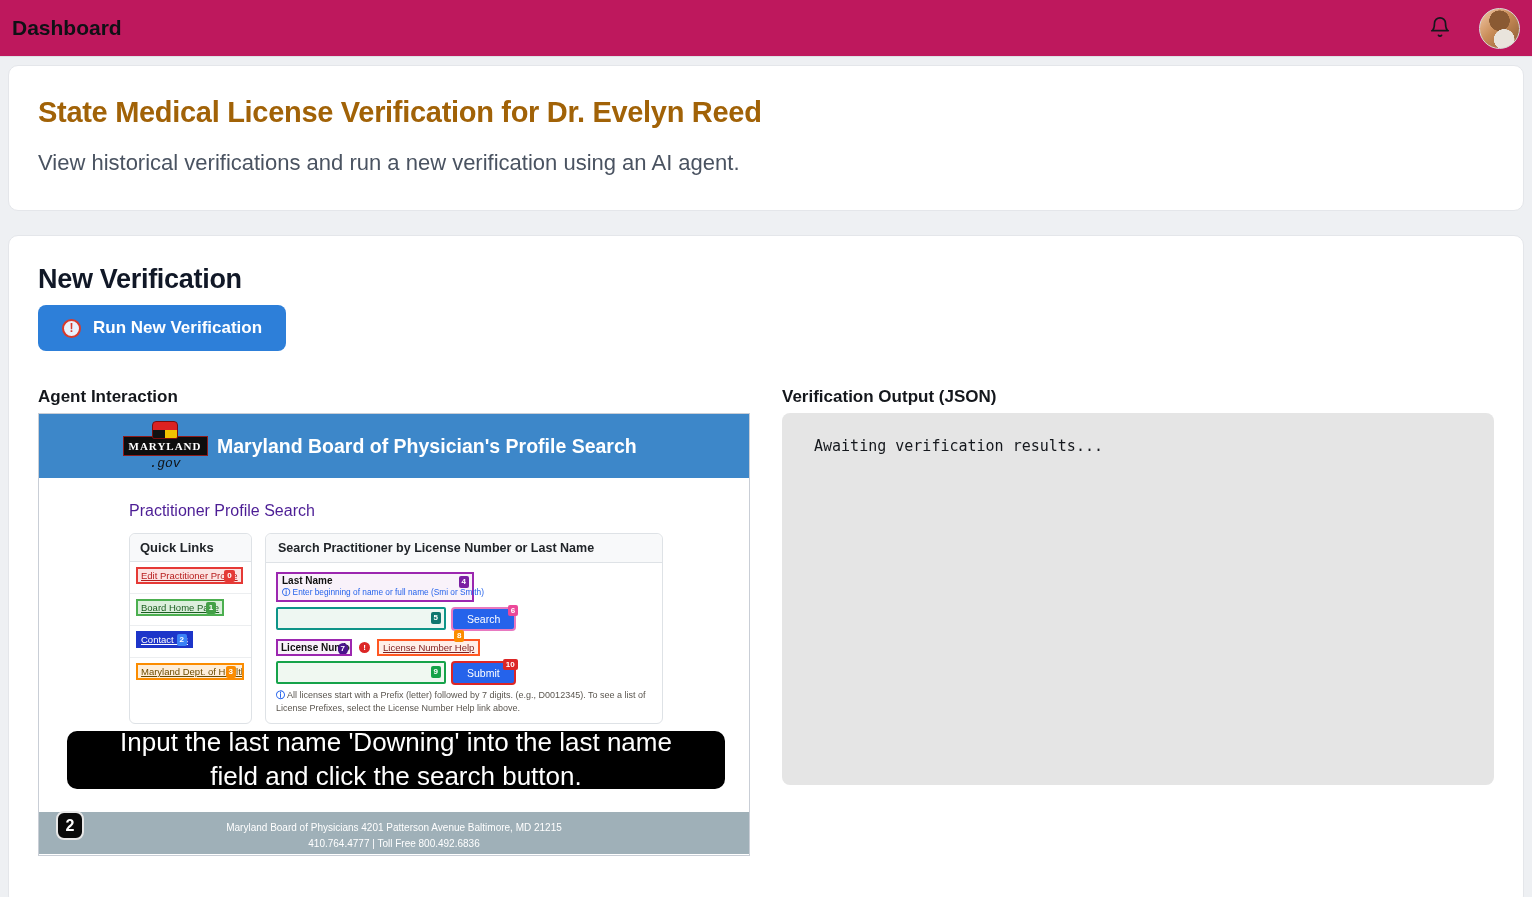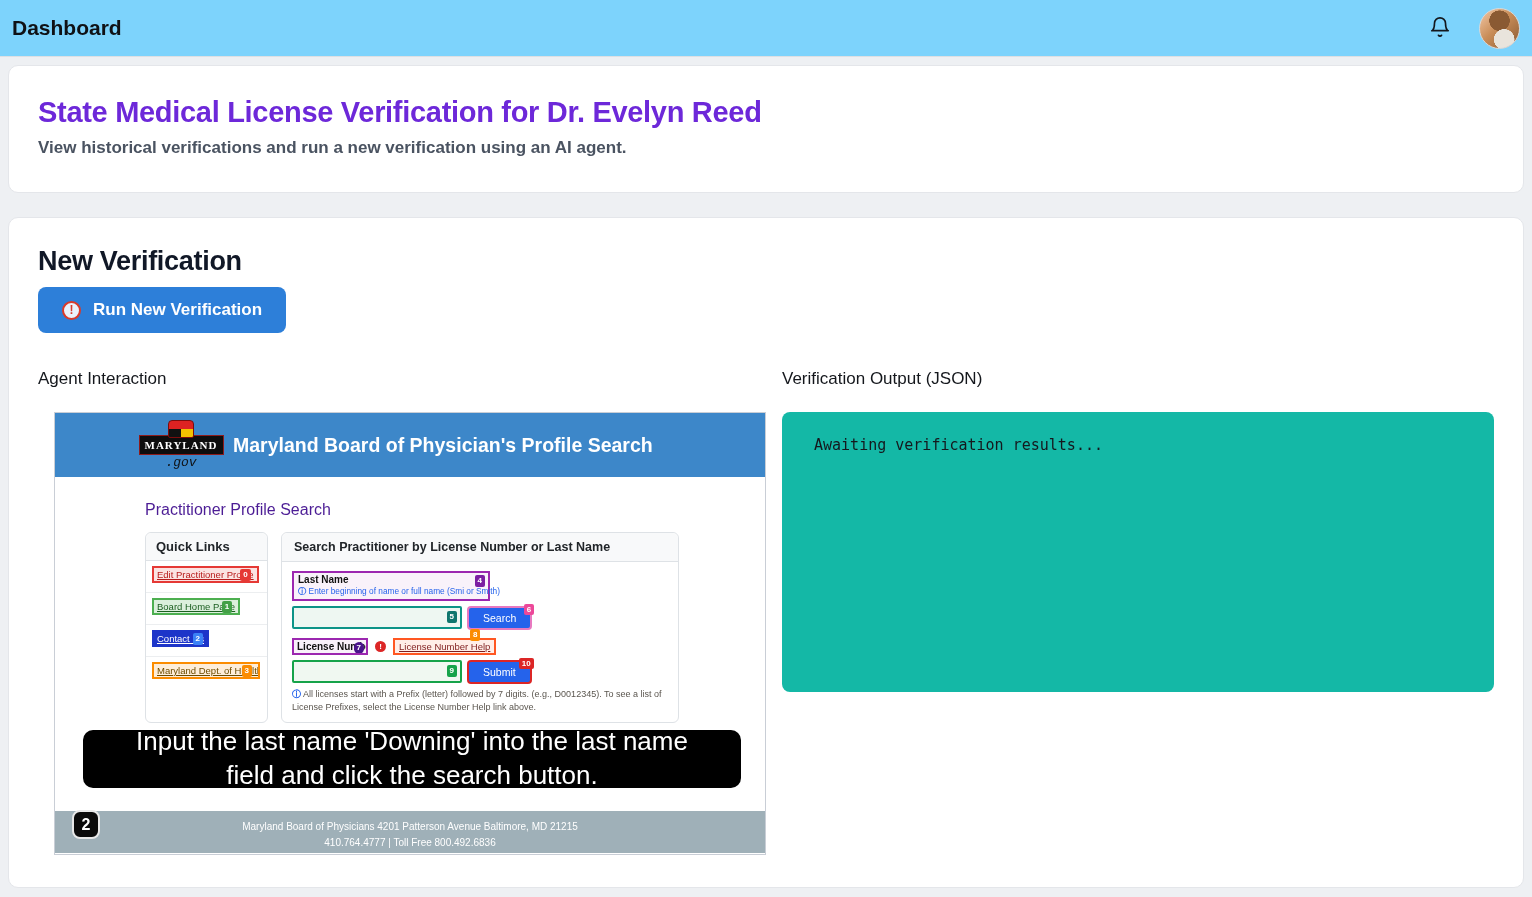--- a/index.html
+++ b/index.html
@@ -6,21 +6,21 @@
   html,body { width:1532px; height:897px; }
   body {
     font-family:"Liberation Sans", sans-serif;
     background:#eef0f3;
     color:#111827;
     overflow:hidden;
   }
 
   
   .topbar {
-    height:57px; background:#7dd3fc; border-bottom:1px solid #dde0e4;
+    height:57px; background:#be185d; border-bottom:1px solid #dde0e4;
     display:flex; align-items:center; padding:0 12px;
   }
   .topbar h1 { font-size:21px; font-weight:700; color:#0f1115; }
   .topbar .spacer { flex:1; }
   .bell-btn { width:34px; height:34px; display:flex; align-items:center; justify-content:center;
     background:none; border:none; cursor:pointer; margin-right:22px; }
   .avatar {
     width:41px; height:41px; border-radius:50%;
     background:
       radial-gradient(circle at 62% 78%, #e9e4dc 0 26%, transparent 27%),
@@ -29,47 +29,47 @@
     border:1px solid #d8d8d8;
   }
 
   .main { padding:8px; }
 
   
   .card {
     background:#fff; border:1px solid #e4e6ea; border-radius:10px;
   }
   .card.header-card { padding:30px 29px 34px; margin-bottom:24px; }
-  .header-card h2 { font-size:29px; font-weight:700; letter-spacing:-0.3px; color:#6d28d9; }
-  .header-card p { margin-top:9px; font-size:17px; color:#4a5361;font-weight:bold; }
+  .header-card h2 { font-size:29px; font-weight:700; letter-spacing:-0.3px; color:#a16207; }
+  .header-card p { margin-top:21px; font-size:22px; color:#4a5361; }
 
   .card.body-card { padding:28px 29px 29px; height:671px; }
   .body-card h3 { font-size:27px; font-weight:700; letter-spacing:-0.3px; margin-bottom:10px; }
 
   .desc-row { display:flex; align-items:center; justify-content:space-between; height:46px; }
   .desc-row p { font-size:17px; color:#4a5361; }
   .run-btn {
     display:flex; align-items:center; gap:12px;
     background:#2d7fd9; border:none; border-radius:8px; cursor:pointer;
     padding:0 24px; height:46px; color:#fff; font-size:17px; font-weight:700;
     font-family:"Liberation Sans", sans-serif;
   }
   .broken-img-icon {
     width:19px; height:19px; border:2px solid #d93a2b; border-radius:50%;
     color:#d93a2b; font-size:12px; font-weight:700; line-height:15px; text-align:center;
     background:rgba(255,255,255,0.9);
   }
 
   .cols { display:grid; grid-template-columns:1fr 1fr; gap:32px; margin-top:36px; }
-  .col-heading { font-size:17px; font-weight:400; color:#14171c; margin-bottom:23px; }
+  .col-heading { font-size:17px; font-weight:700; color:#14171c; margin-bottom:6px; }
 
   
   .shot {
     position:relative; width:100%; height:443px; background:#fff;
-    border:1px solid #c9ced6; overflow:hidden;margin-left:16px;
+    border:1px solid #c9ced6; overflow:hidden;
   }
   .shot-header {
     position:absolute; top:0; left:0; right:0; height:64px; background:#3d87c9;
     display:flex; align-items:center; padding-left:88px;
   }
   .md-logo { display:flex; flex-direction:column; align-items:center; width:76px; }
   .md-crest {
     width:26px; height:18px; border-radius:4px 4px 2px 2px; margin-bottom:-3px; z-index:2;
     background:conic-gradient(#d22 0 25%, #f2c200 0 50%, #111 0 75%, #d22 0);
     border:1px solid #7a0d0d;
@@ -170,21 +170,21 @@
   }
   .step-badge {
     position:absolute; left:17px; top:397px; width:28px; height:29px; z-index:6;
     background:#0a0a0a; border:2px solid #e8e8e8; border-radius:8px;
     color:#fff; font-size:16px; font-weight:700;
     display:flex; align-items:center; justify-content:center;
   }
 
   
   .json-box {
-    width:100%; height:280px; background:#14b8a6; border-radius:8px;
+    width:100%; height:372px; background:#e5e5e5; border-radius:8px;
     padding:24px 32px; font-family:"DejaVu Sans Mono", monospace;
     font-size:15px; color:#15181d;
   }
 </style>
 </head>
 <body>
 
 <header class="topbar">
   <h1>Dashboard</h1>
   <div class="spacer"></div>

